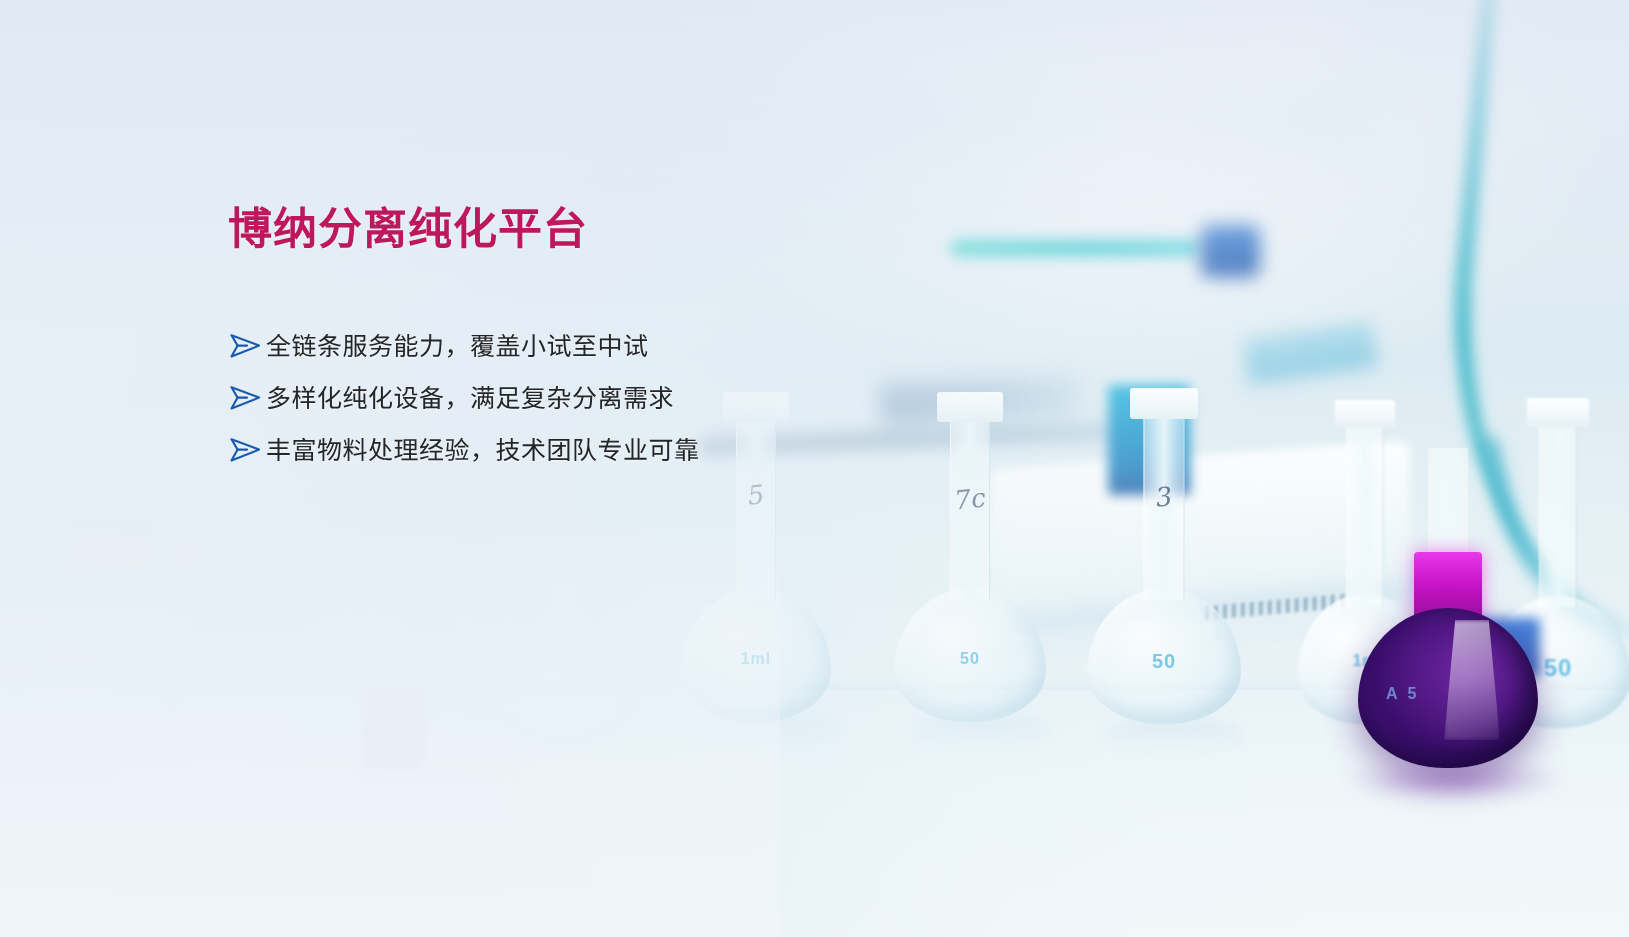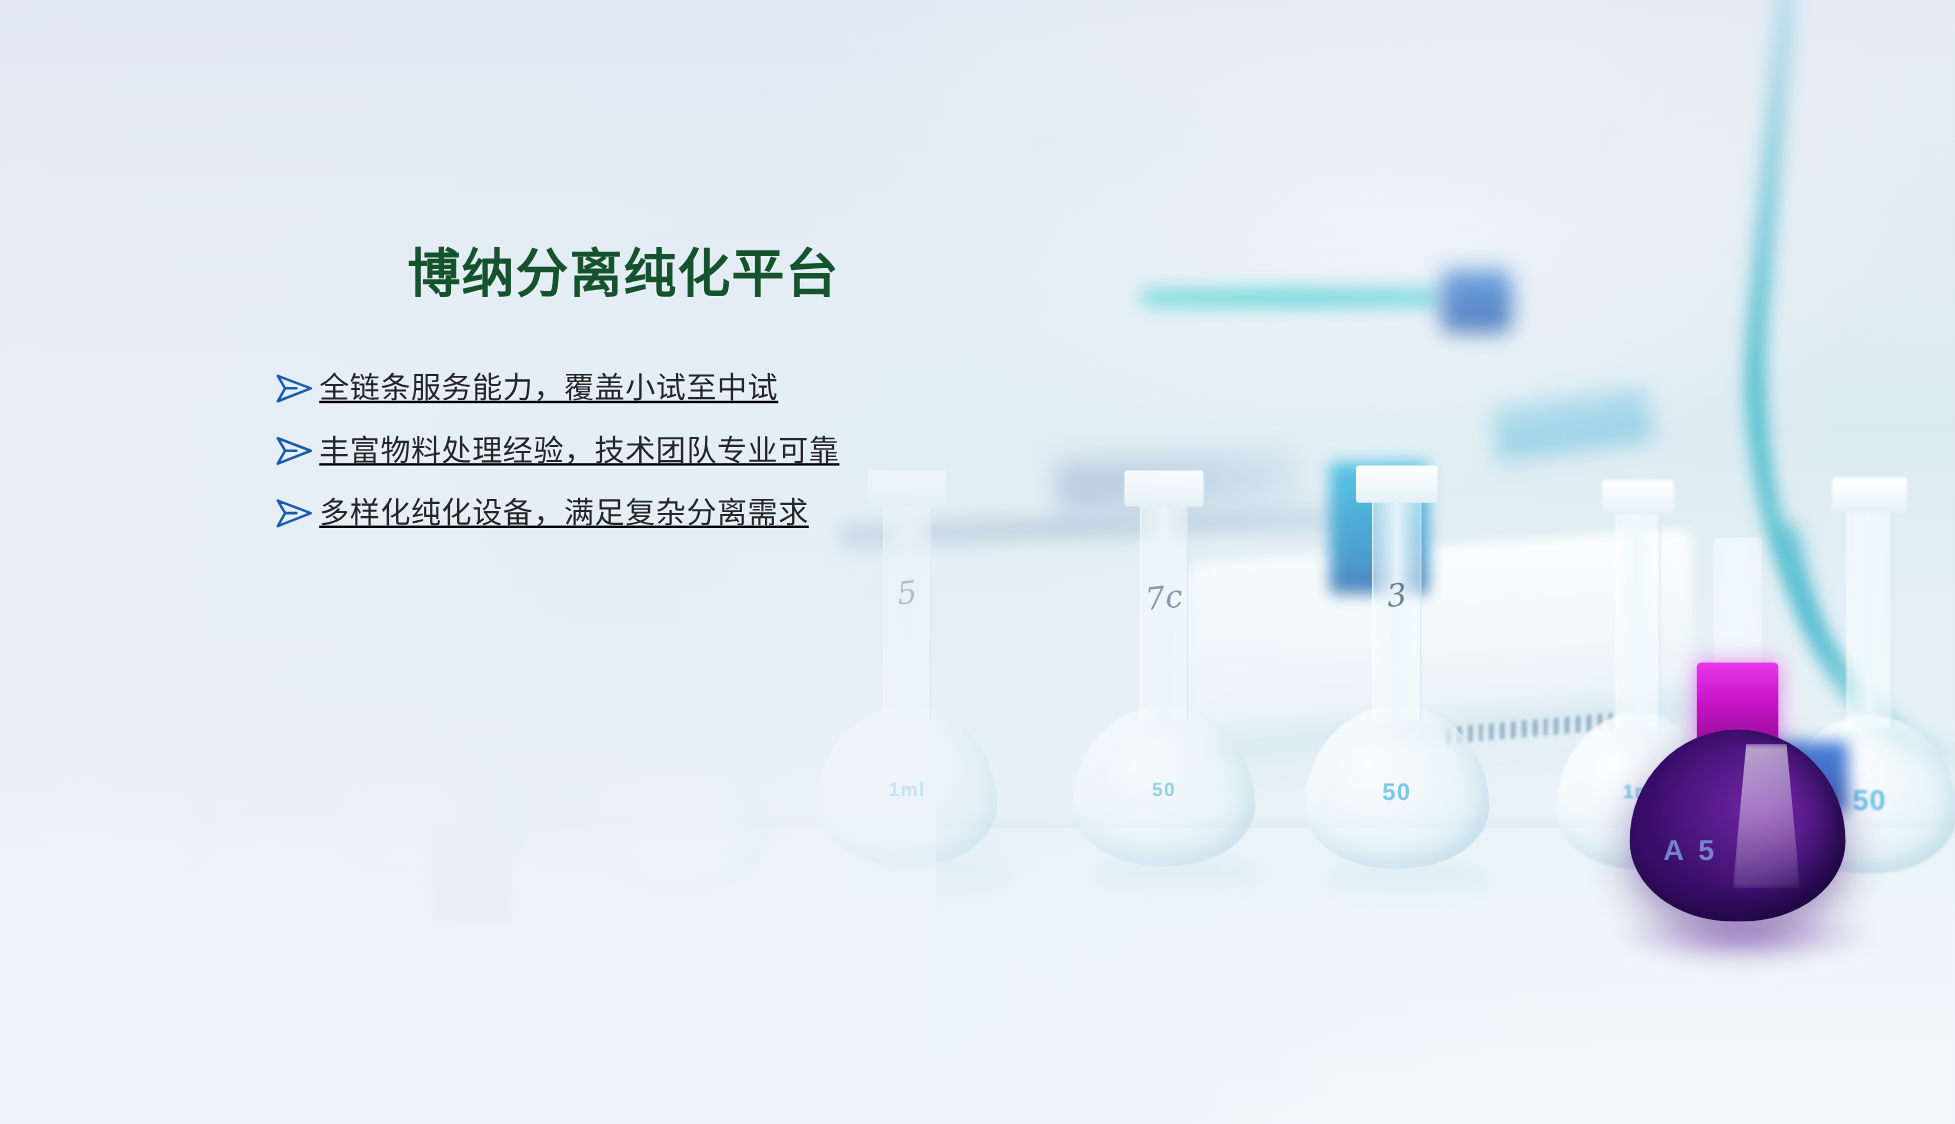--- a/index.html
+++ b/index.html
@@ -205,22 +205,22 @@
     border-radius:50% 50% 48% 48% / 58% 58% 42% 42%;
     box-shadow:0 14px 34px rgba(70,20,120,.45), inset -10px -10px 28px rgba(20,5,50,.8);
   }
   .f-purple .p-high{
     position:absolute;left:86px;top:60px;width:56px;height:120px;
     background:linear-gradient(160deg,rgba(255,255,255,.85),rgba(255,255,255,.1));
     clip-path:polygon(20% 0,80% 0,100% 100%,0 100%);
     filter:blur(2px);opacity:.75;
   }
   .f-purple .p-text{
-    position:absolute;left:28px;top:136px;color:rgba(130,170,230,.75);
-    font-size:24px;font-weight:bold;letter-spacing:3px;
+    position:absolute;left:28px;top:125px;color:rgba(130,170,230,.75);
+    font-size:16px;font-weight:bold;letter-spacing:3px;
   }
   .p-shadow{
     position:absolute;left:1340px;top:760px;width:230px;height:40px;z-index:5;
     background:radial-gradient(ellipse at 50% 50%,rgba(120,50,180,.45),rgba(120,50,180,0) 70%);
     filter:blur(8px);
   }
   .blue-chunk{
     position:absolute;left:1452px;top:618px;width:88px;height:60px;
     background:linear-gradient(180deg,#2a6fd8,#1b4fae);filter:blur(6px);opacity:.85;border-radius:4px;
   }
@@ -250,28 +250,27 @@
     background:linear-gradient(180deg,rgba(223,231,243,.75),rgba(223,231,243,0));
   }
   .wash-bottom{
     position:absolute;left:0;bottom:0;width:780px;height:420px;
     background:linear-gradient(0deg,rgba(240,246,251,.85),rgba(240,246,251,0));
   }
 
   
   .content{position:absolute;left:228px;top:196px;z-index:20;}
   .headline{
-    color:#14532d;font-size:44px;font-weight:bold;line-height:65px;
+    color:#be185d;font-size:44px;font-weight:bold;line-height:65px;
     letter-spacing:1px;white-space:nowrap;
     text-shadow:0 1px 2px rgba(255,255,255,.55);
-    text-align:right;
   }
   .bullets{margin-top:48px;}
   .bullet-row{
-    display:flex;align-items:flex-start;height:52px;text-decoration:underline;
+    display:flex;align-items:flex-end;height:52px;
   }
   .bullet-icon{
     width:38px;height:30px;flex:0 0 38px;display:flex;align-items:center;
   }
   .bullet-icon svg{display:block;}
   .bullet-text{
     color:#232629;font-size:25px;line-height:30px;letter-spacing:.5px;white-space:nowrap;
     text-shadow:0 1px 2px rgba(255,255,255,.6);
   }
 </style>
@@ -385,28 +384,28 @@
         <span class="bullet-text">全链条服务能力，覆盖小试至中试</span>
       </div>
 
       <div class="bullet-row">
         <span class="bullet-icon">
           <svg width="34" height="28" viewBox="0 0 34 28" fill="none">
             <path d="M3.5 3.2 L31 13.6 L3.5 24.4 L9.6 13.6 Z" stroke="#1a5aab" stroke-width="2.1" stroke-linejoin="round" fill="none"></path>
             <path d="M9.6 13.6 L19 13.6" stroke="#1a5aab" stroke-width="2.1" stroke-linecap="round"></path>
           </svg>
         </span>
-        <span class="bullet-text">丰富物料处理经验，技术团队专业可靠</span>
+        <span class="bullet-text">多样化纯化设备，满足复杂分离需求</span>
       </div>
 
       <div class="bullet-row">
         <span class="bullet-icon">
           <svg width="34" height="28" viewBox="0 0 34 28" fill="none">
             <path d="M3.5 3.2 L31 13.6 L3.5 24.4 L9.6 13.6 Z" stroke="#1a5aab" stroke-width="2.1" stroke-linejoin="round" fill="none"></path>
             <path d="M9.6 13.6 L19 13.6" stroke="#1a5aab" stroke-width="2.1" stroke-linecap="round"></path>
           </svg>
         </span>
-        <span class="bullet-text">多样化纯化设备，满足复杂分离需求</span>
+        <span class="bullet-text">丰富物料处理经验，技术团队专业可靠</span>
       </div>
 
     </div>
   </div>
 </div>
 
 </body></html>

